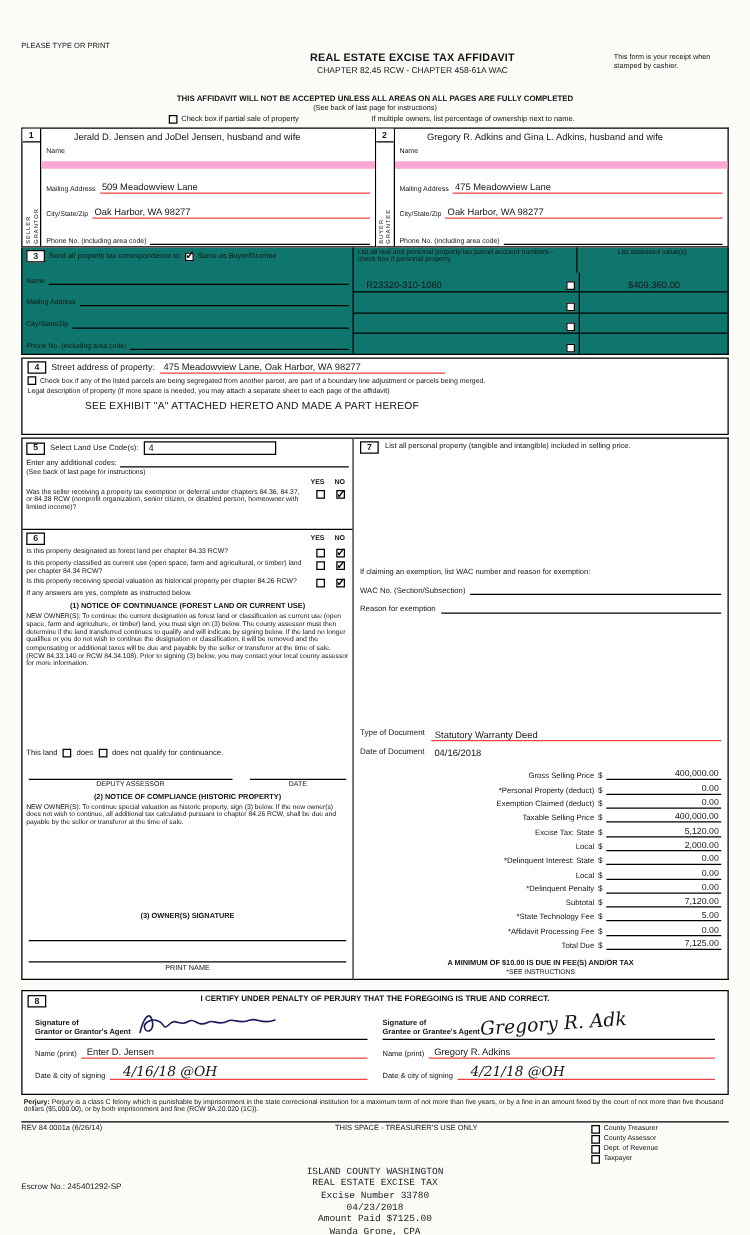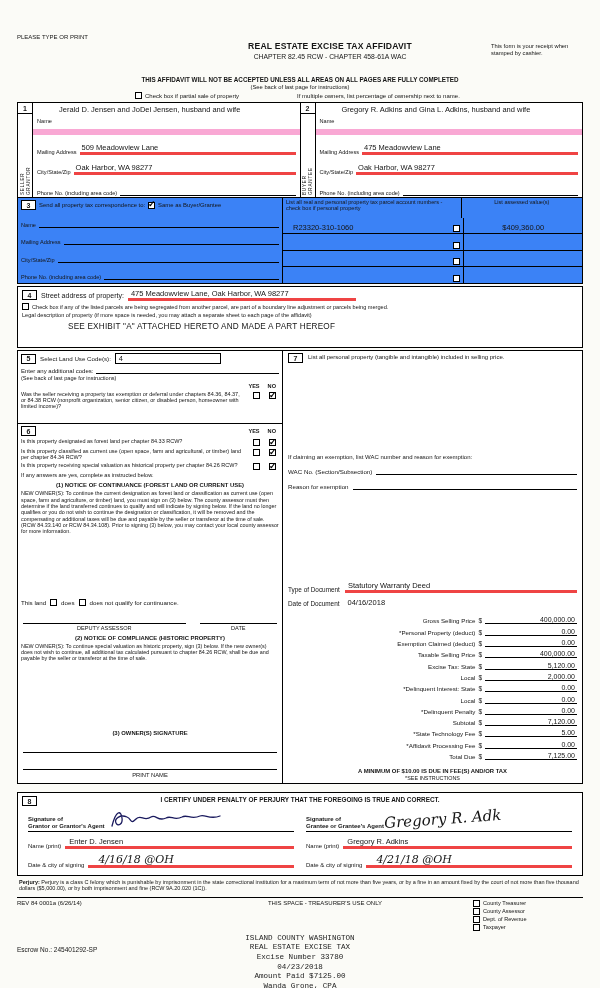--- a/index.html
+++ b/index.html
@@ -5,21 +5,21 @@
 *{margin:0;padding:0;box-sizing:border-box}
 html,body{background:#d8d8d8}
 .page{width:600px;height:988px;margin:0 auto;background:#fbfbf7;color:#151515;font-family:"Liberation Sans",sans-serif;font-size:7px;position:relative;padding:30px 17px 0;overflow:hidden}
 .bold{font-weight:700}
 .sm{font-size:5.6px}
 .c{text-align:center}
 .cb{display:inline-block;width:7px;height:7px;border:1px solid #000;background:#fff;position:relative;flex:none;vertical-align:-1px}
 .cb.checked::after{content:"\2713";position:absolute;left:-1px;top:-3.5px;font-size:9px;font-weight:700;color:#000}
 .nbox{width:15px;height:10px;border:1px solid #000;display:inline-flex;align-items:center;justify-content:center;font-weight:700;font-size:7px;flex:none;background:#fff}
 .fill{flex:1;border-bottom:1px solid #000;min-height:8px}
-.uv{border-bottom:3px solid #ef4444}
+.uv{border-bottom:1px solid #ef4444}
 .tv{font-size:7.5px}
 .hand{font-family:"DejaVu Serif",serif;font-style:italic}
 
 .hdr{display:flex;height:46px}
 .logoblk{width:152px}
 .logorow{display:flex;gap:4px;align-items:flex-start}
 .revword{font-size:12px;font-weight:700;letter-spacing:.3px;line-height:12px}
 .waword{font-size:6.5px;font-style:italic}
 .swirl{width:17px;height:17px;margin-top:2px}
 .please{margin-top:4px;font-size:6px}
@@ -39,21 +39,21 @@
 .pleft .nbox{width:100%;height:11px;border:none;border-bottom:1px solid #000}
 .vstrip{flex:1;display:flex;justify-content:center;gap:1px;padding:2px 0}
 .vw{writing-mode:vertical-rl;transform:rotate(180deg);font-size:4.6px;letter-spacing:.8px}
 .pbody{flex:1;display:flex;flex-direction:column}
 .namerow{position:relative;height:32px;border-bottom:6px solid #f9a8d4;padding:2px 4px 2px 26px;line-height:10px}
 .namerow .flabel{position:absolute;left:4px;bottom:3px}
 .prow{flex:1;display:flex;align-items:flex-end;gap:3px;padding:0 4px 1px}
 .flabel{white-space:nowrap}
 .vfill{flex:1;min-height:9px;padding-left:2px}
 
-.s3{display:flex;border:1px solid #000;border-top:none;height:86px;background:#3b82f6}
+.s3{display:flex;border:1px solid #000;border-top:none;height:86px;background:#0f766e}
 .s3l{width:265px;border-right:1px solid #000;padding:2px 3px;display:flex;flex-direction:column}
 .s3top{display:flex;align-items:center;gap:3px;font-size:5.9px;margin-bottom:1px}
 .s3row{display:flex;align-items:flex-end;gap:3px;flex:1;padding-bottom:1px}
 .s3r{flex:1;display:flex;flex-direction:column}
 .s3rhdr{display:flex;height:20px}
 .parc{flex:1.5;border-right:1px solid #000;padding:1px 3px}
 .assess{flex:1;padding:1px 3px}
 .s3rrow{flex:1;display:flex}
 .s3rrow .parc{display:flex;align-items:flex-end;justify-content:space-between;border-bottom:1px solid #000;padding:0 3px 1px 10px}
 .s3rrow .assess{display:flex;align-items:flex-end;justify-content:center;border-bottom:1px solid #000;padding-bottom:1px}
@@ -87,21 +87,21 @@
 .landline{display:flex;gap:4px;align-items:center;font-size:6.2px}
 .darow{display:flex;gap:14px;margin-top:10px;padding:0 2px}
 .dalbl{display:flex;gap:14px;font-size:5.6px;margin-top:1px;padding:0 2px}
 .ownline{border-bottom:1px solid #000;height:17px;margin:0 2px}
 .prname{font-size:5.8px;margin:2px 0 3px}
 
 .s7r1{display:flex;gap:5px;align-items:flex-start}
 .s7hdr{font-size:6px;line-height:7px;padding-top:1px}
 .exl{font-size:6px;margin-top:4px}
 .wrow{display:flex;gap:4px;align-items:flex-end;margin-top:7px;font-size:6.2px}
-.docrow{display:flex;gap:5px;align-items:flex-end;margin-top:5px;font-size:6.4px}
+.docrow{display:flex;gap:5px;margin-top:5px;font-size:6.4px}
 .docval{flex:1;padding-left:3px}
 .trows{margin-top:6px}
 .trow{display:flex;align-items:flex-end;justify-content:flex-end;gap:3px;height:11.3px}
 .tlabel{font-size:6.2px}
 .tds{font-size:6.5px}
 .tval{width:92px;border-bottom:1px solid #000;text-align:right;font-size:7px;padding-right:2px}
 .minnote{font-size:5.9px;margin-top:8px}
 .seeins{font-size:5.4px;margin-top:1px}
 
 .s8{border:1px solid #000;margin-top:8px;height:84px;padding:3px 4px;background:#fff}

